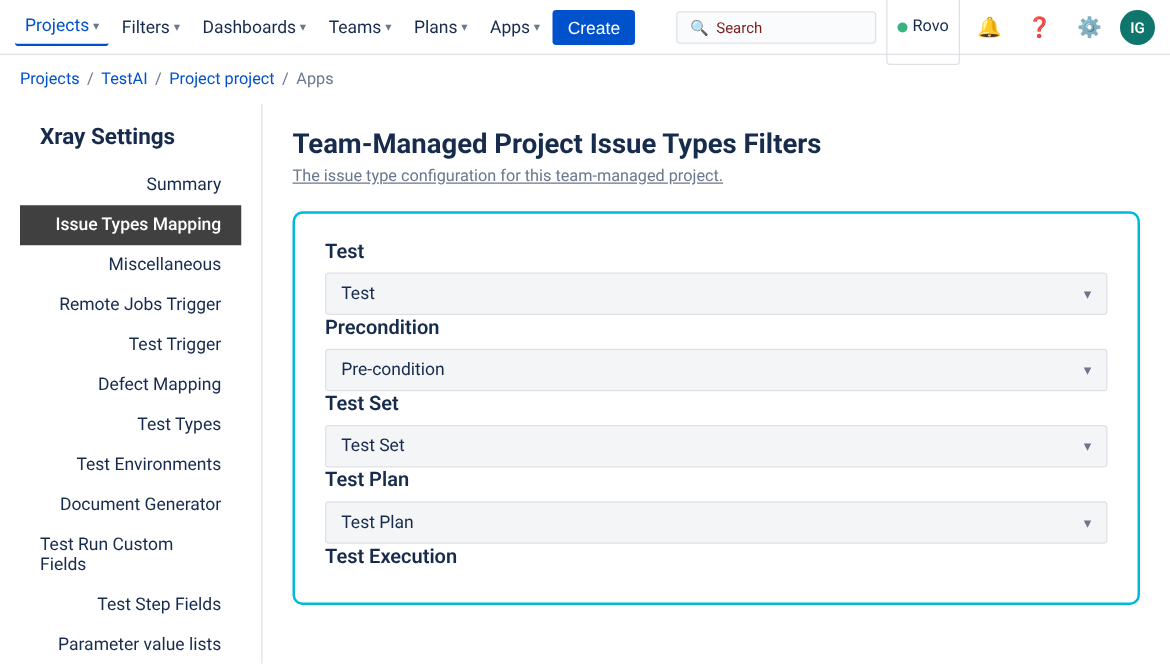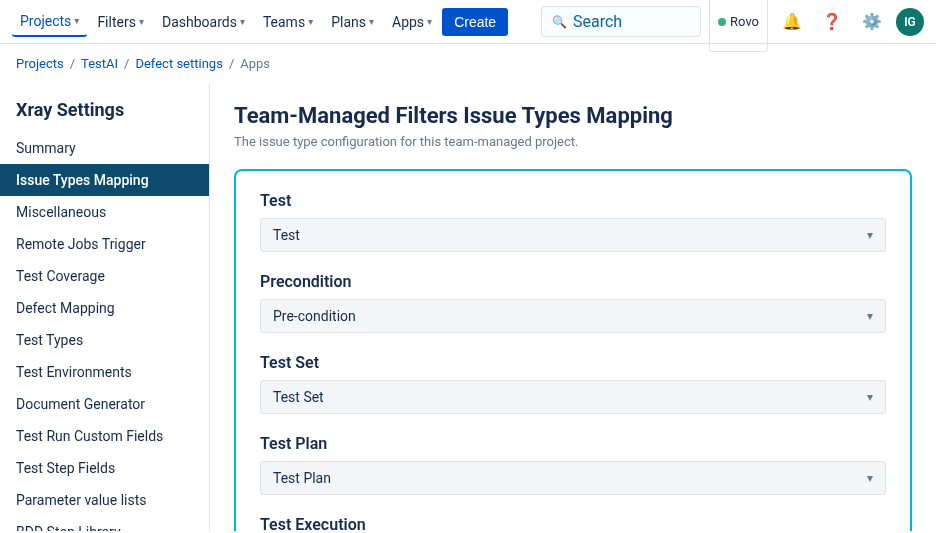--- a/index.html
+++ b/index.html
@@ -91,71 +91,73 @@
     .layout {
       display: flex;
       height: calc(533px - 44px - 41px);
     }
 
     
     .sidebar {
       width: 210px;
       min-width: 210px;
       border-right: 1px solid #DFE1E6;
-      padding: 8px 0;
+      padding: 8px 16px;
       overflow-y: auto;
     }
     .sidebar-title {
       font-size: 18px;
       font-weight: 700;
       color: #172B4D;
       padding: 8px 16px 12px;
     }
     .sidebar-item {
       display: flex; align-items: center;
       padding: 8px 16px;
       cursor: pointer;
       font-size: 14px;
       color: #172B4D;
       border-radius: 0;
+      justify-content: flex-end;
     }
     .sidebar-item.active {
-      background: #0c4a6e;
+      background: #404040;
       color: #fff;
       font-weight: 500;
     }
 
     
     .main-content {
       flex: 1;
       padding: 20px 24px;
       overflow-y: auto;
     }
     .page-title {
       font-size: 22px;
       font-weight: 700;
       color: #172B4D;
       margin-bottom: 6px;
     }
     .page-subtitle {
       font-size: 13px;
       color: #6B778C;
       margin-bottom: 20px;
+      text-decoration: underline;
     }
 
     
     .card {
       border: 2px solid #00B8D9;
       border-radius: 8px;
       padding: 20px 24px;
       background: #fff;
     }
 
     
-    .form-section { margin-bottom: 20px; }
+    .form-section { }
     .form-section:last-child { margin-bottom: 0; }
     .section-label {
       font-size: 16px;
       font-weight: 600;
       color: #172B4D;
       margin-bottom: 8px;
     }
     .dropdown-select {
       width: 100%;
       display: flex;
@@ -198,39 +200,39 @@
     </div>
     <div class="nav-item">
       <span>Apps</span>
       <span class="chevron">▾</span>
     </div>
     <button class="create-btn">Create</button>
   </div>
   <div class="topnav-right">
     <div class="search-box">
       <span class="search-icon-svg">🔍</span>
-      <span style="color:#0369a1;font-size:16px;">Search</span>
+      <span style="color:#7f1d1d;font-size:12px;">Search</span>
     </div>
     <div class="rovo-badge">
       <span class="rovo-dot"></span>
       <span>Rovo</span>
     </div>
     <button class="icon-btn" title="Notifications">🔔</button>
     <button class="icon-btn" title="Help">❓</button>
     <button class="icon-btn" title="Settings">⚙️</button>
     <div class="avatar-btn">IG</div>
   </div>
 </nav>
 
 <div class="breadcrumb">
   <a href="#">Projects</a>
   <span class="breadcrumb-sep">/</span>
   <a href="#">TestAI</a>
   <span class="breadcrumb-sep">/</span>
-  <a href="#">Defect settings</a>
+  <a href="#">Project project</a>
   <span class="breadcrumb-sep">/</span>
   <span>Apps</span>
 </div>
 
 <div class="layout">
 
   <aside class="sidebar">
     <div class="sidebar-title">Xray Settings</div>
     <div class="sidebar-item">
       <span>Summary</span>
@@ -238,21 +240,21 @@
     <div class="sidebar-item active">
       <span>Issue Types Mapping</span>
     </div>
     <div class="sidebar-item">
       <span>Miscellaneous</span>
     </div>
     <div class="sidebar-item">
       <span>Remote Jobs Trigger</span>
     </div>
     <div class="sidebar-item">
-      <span>Test Coverage</span>
+      <span>Test Trigger</span>
     </div>
     <div class="sidebar-item">
       <span>Defect Mapping</span>
     </div>
     <div class="sidebar-item">
       <span>Test Types</span>
     </div>
     <div class="sidebar-item">
       <span>Test Environments</span>
     </div>
@@ -268,21 +270,21 @@
     <div class="sidebar-item">
       <span>Parameter value lists</span>
     </div>
     <div class="sidebar-item">
       <span>BDD Step Library</span>
     </div>
 
   </aside>
 
   <main class="main-content">
-    <h1 class="page-title">Team-Managed Filters Issue Types Mapping</h1>
+    <h1 class="page-title">Team-Managed Project Issue Types Filters</h1>
     <p class="page-subtitle">The issue type configuration for this team-managed project.</p>
 
     <div class="card">
 
       <div class="form-section">
         <div class="section-label">Test</div>
         <div class="dropdown-select">
           <span>Test</span>
           <span class="dropdown-chevron">▾</span>
         </div>

